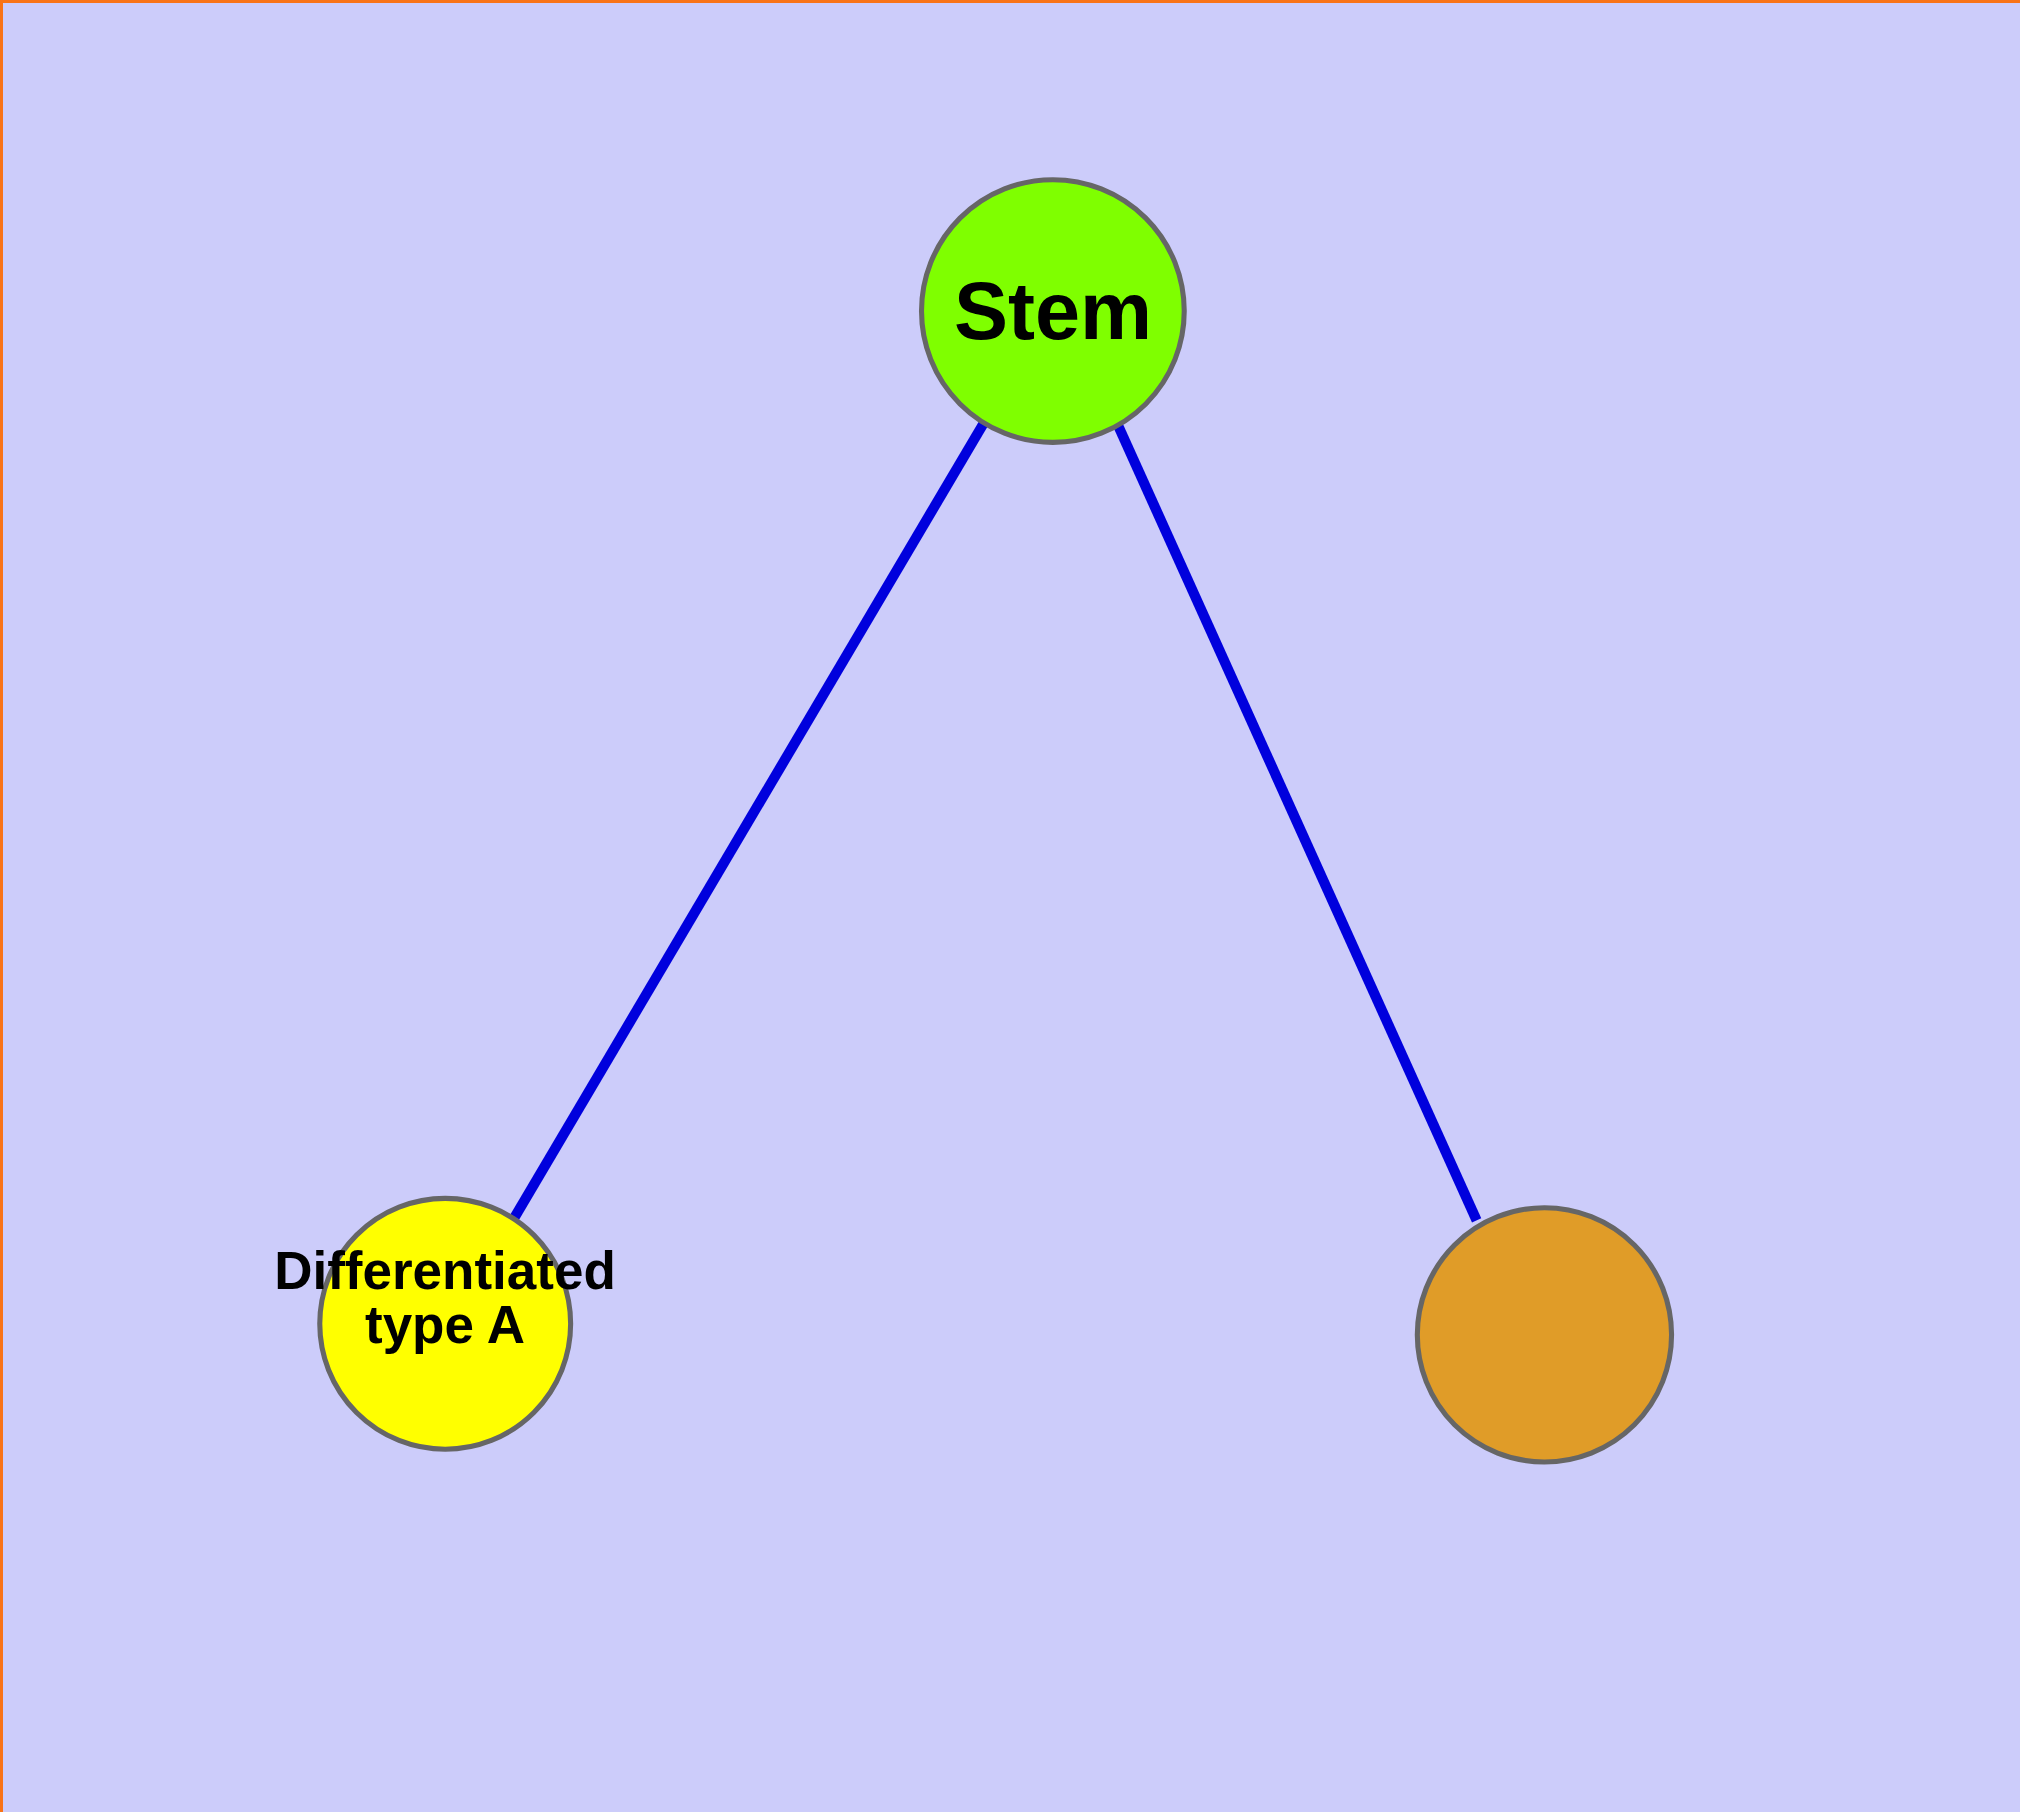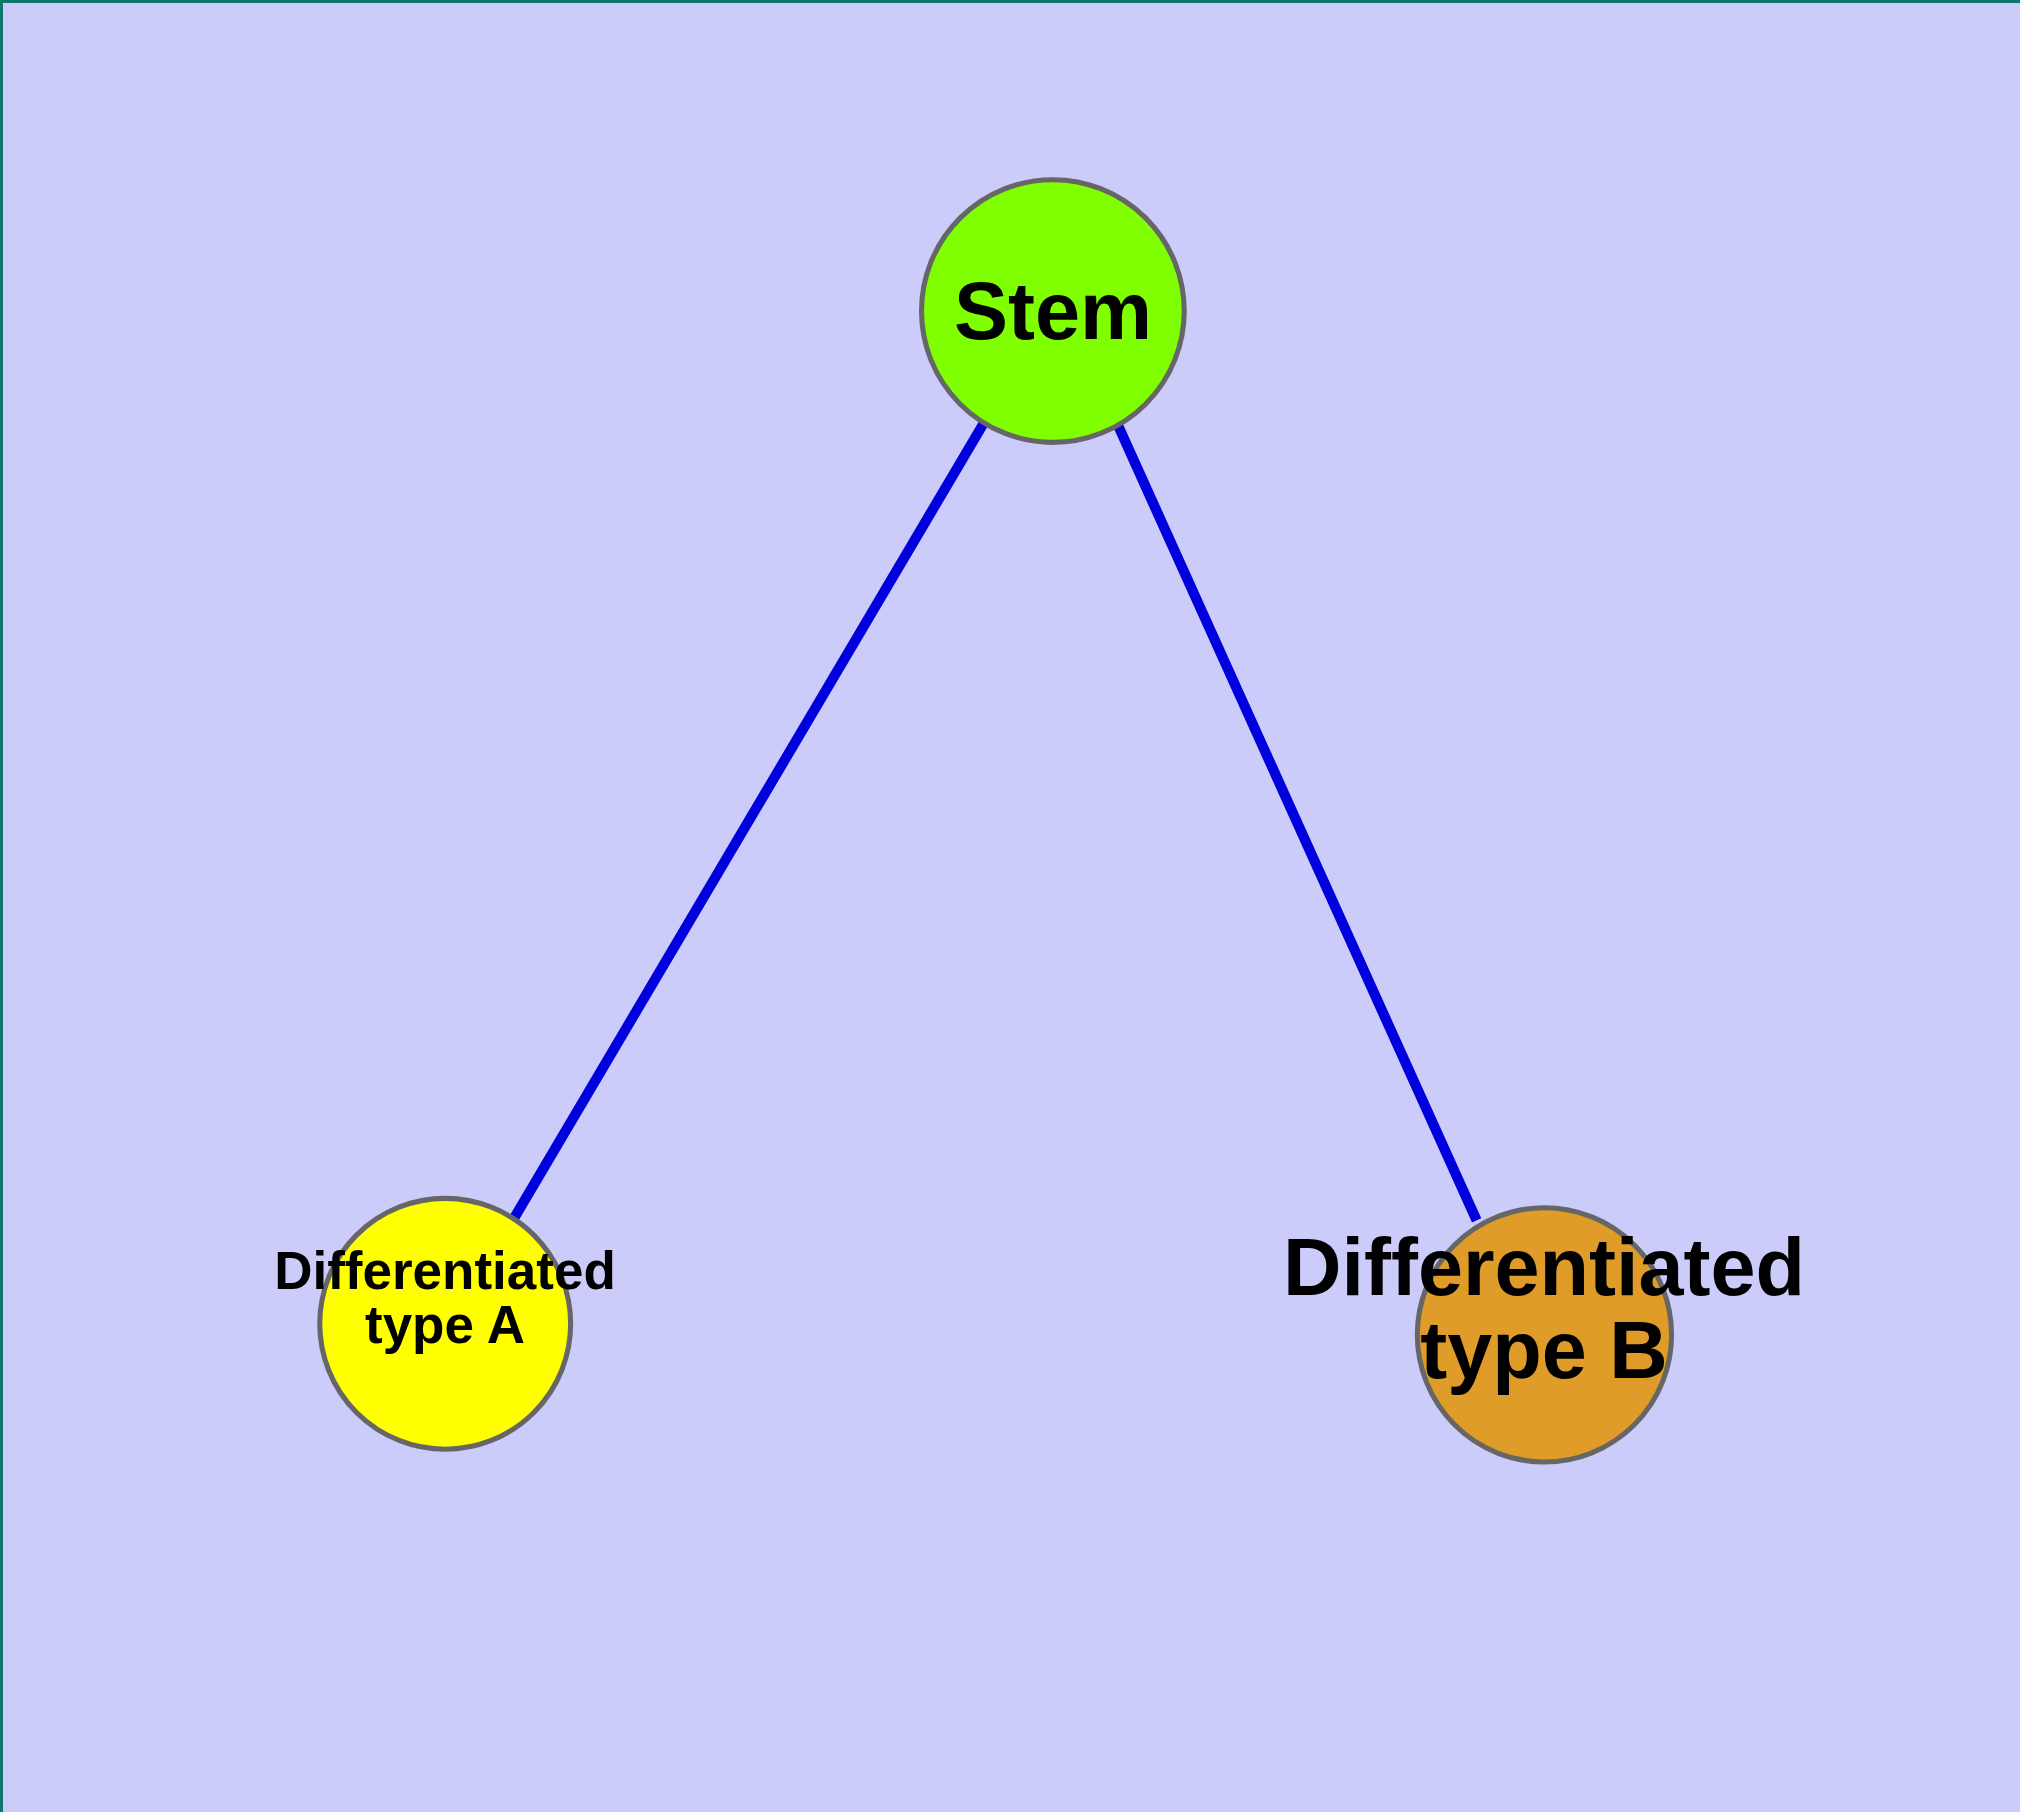--- a/index.html
+++ b/index.html
@@ -6,21 +6,21 @@
   html, body {
     margin: 0;
     padding: 0;
     background: #ffffff;
   }
   #canvas {
     position: relative;
     width: 2021px;
     height: 1812px;
     overflow: hidden;
-    background: #0f766e;
+    background: #f97316;
   }
   #plot-bg {
     position: absolute;
     left: 2.5px;
     top: 2.5px;
     width: 2018px;
     height: 1810px;
     background: #ccccfa;
   }
   #graph-svg {
@@ -76,17 +76,15 @@
       <circle cx="525" cy="1562" r="148" fill="#ffff00" stroke="#666666" stroke-width="6"></circle>
       <circle cx="1822" cy="1575" r="150" fill="#e09c28" stroke="#666666" stroke-width="6"></circle>
     </g>
   </svg>
 
   <div class="node-label" id="label-stem">Stem</div>
 
   <div class="node-label" id="label-a"><span>Differentiated</span>
 <span>type A</span></div>
 
-  <div class="node-label" id="label-b"><span>Differentiated</span>
-<span>type B</span></div>
 
 </div>
 
 
 </body></html>

